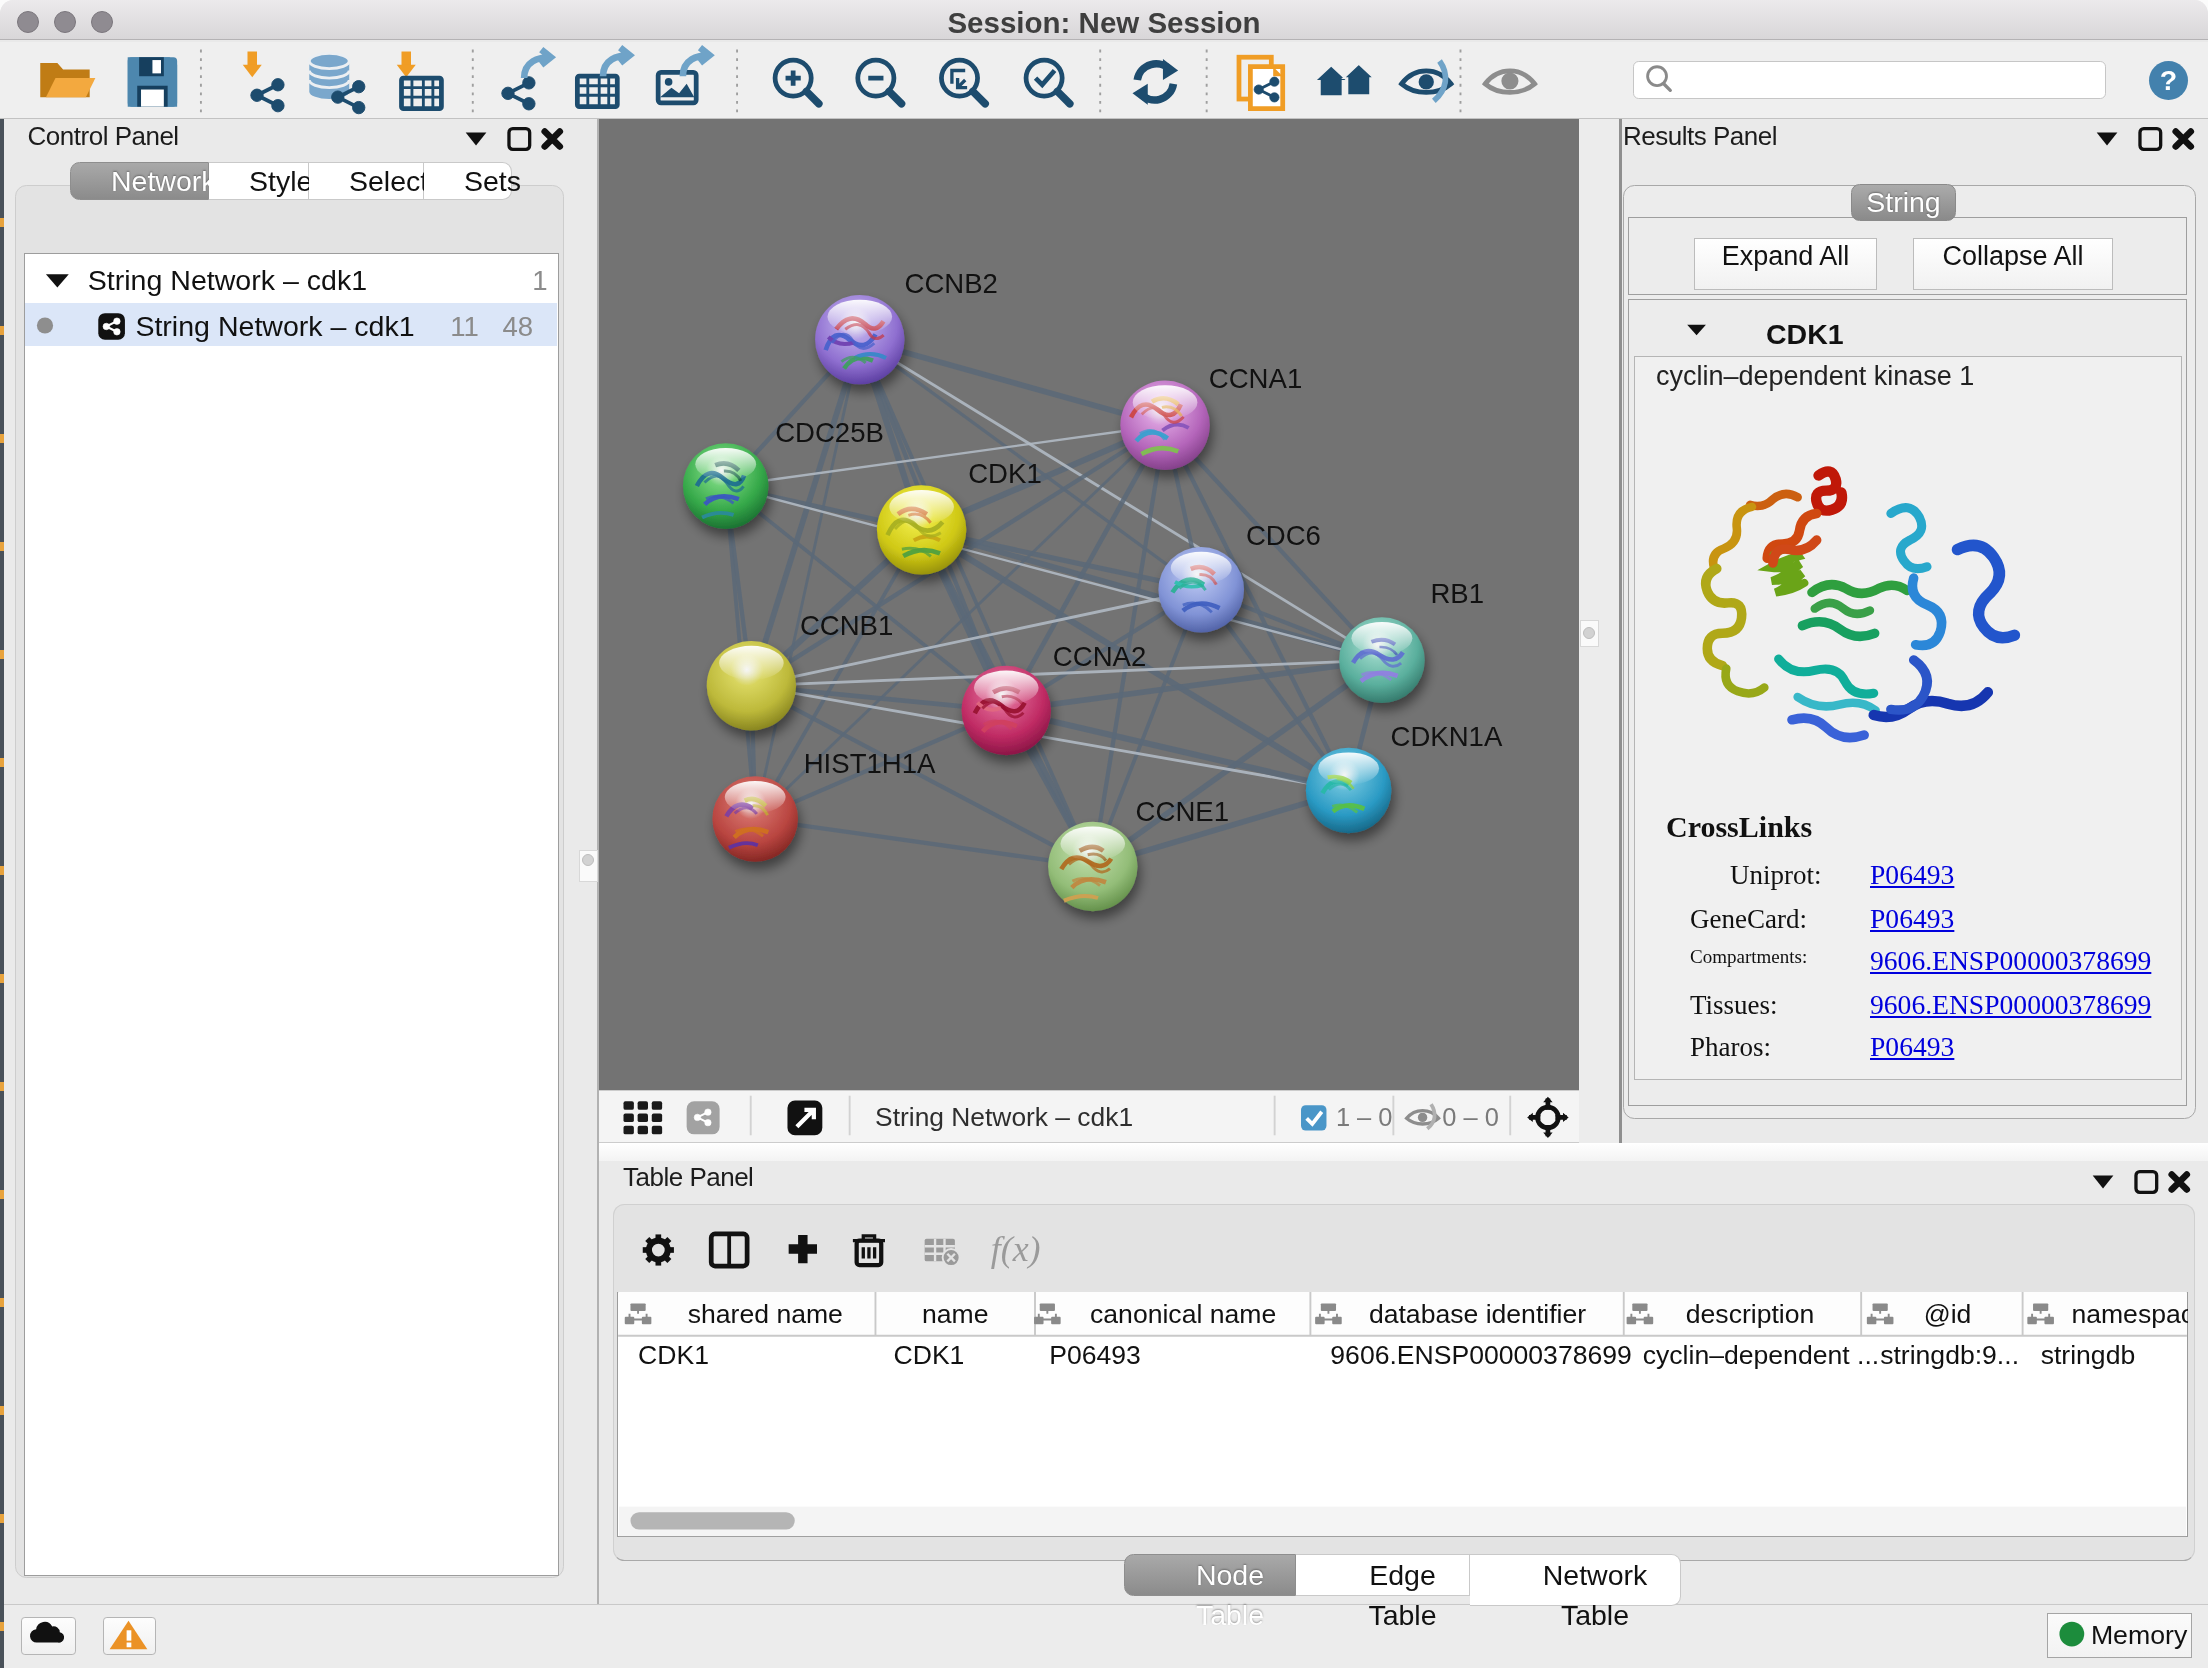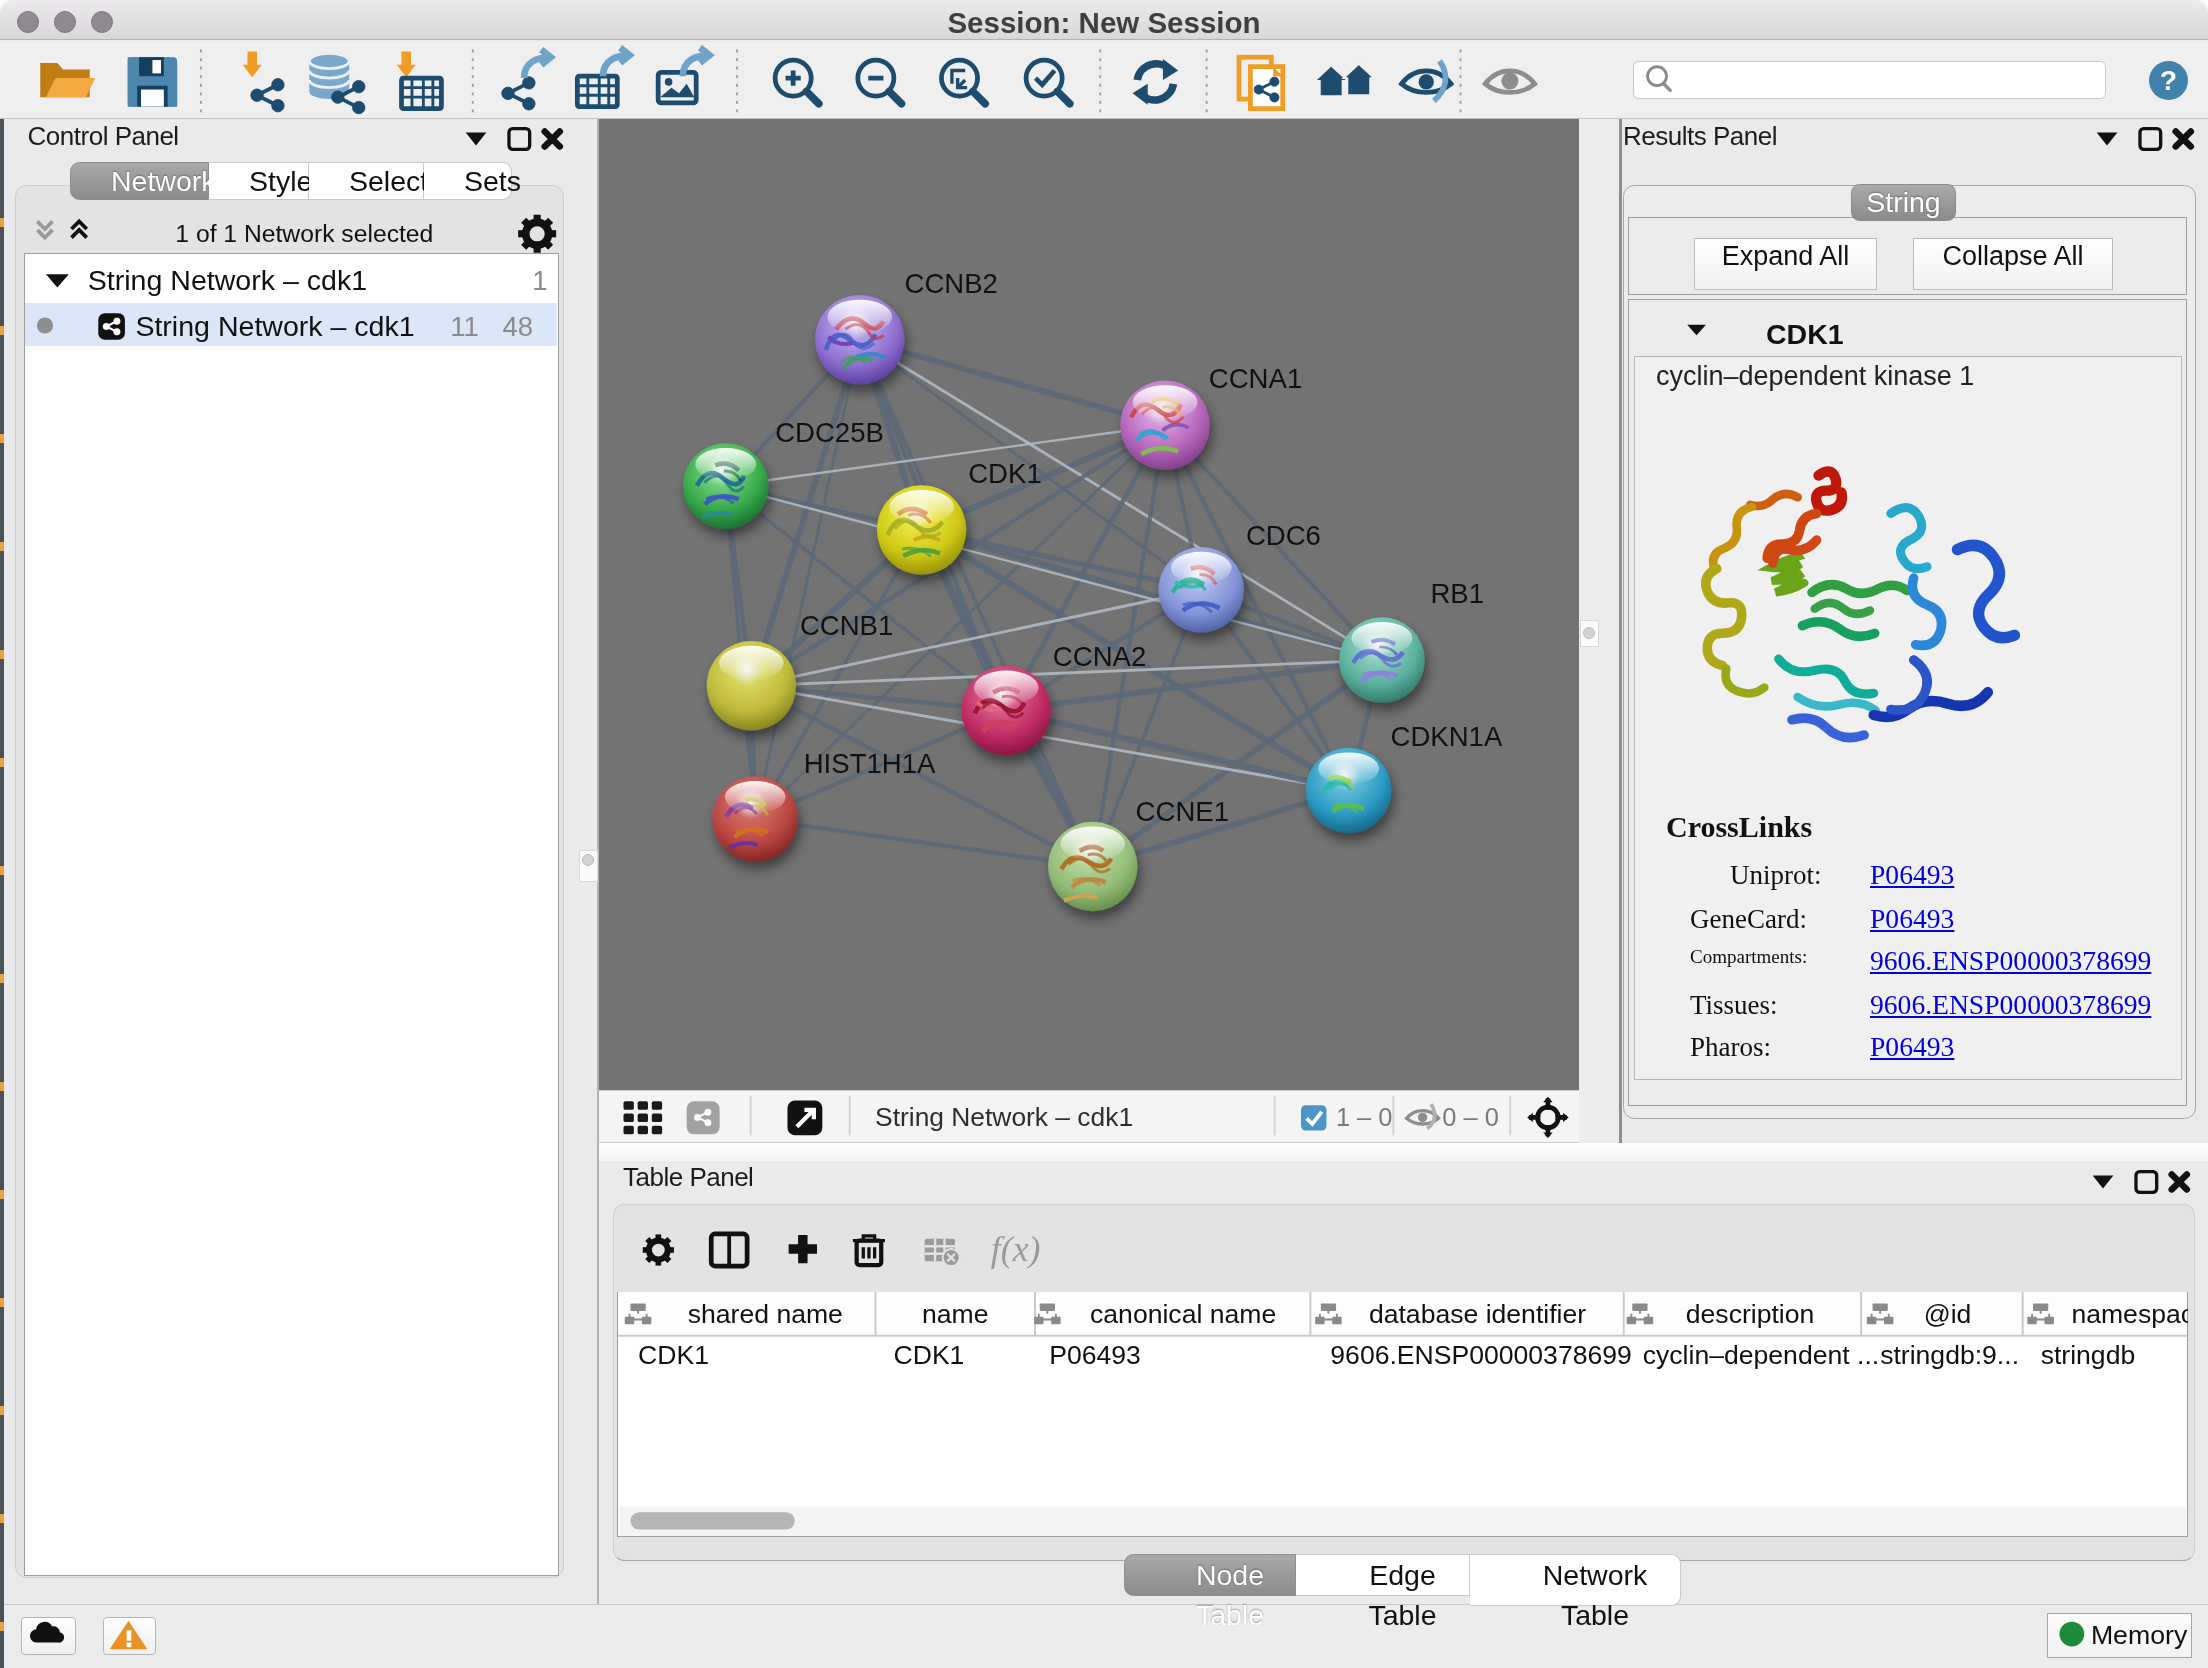--- a/index.html
+++ b/index.html
@@ -255,44 +255,20 @@
     <rect x="47" y="6" width="22" height="22" rx="4" fill="none" stroke="#111" stroke-width="3.5"></rect>
     <path d="M85 9 L101 25 M101 9 L85 25" stroke="#111" stroke-width="7" stroke-linecap="round"></path>
   </svg>
   <div class="tabrow" style="left:70px; top:162px;">
     <div class="tab sel first" style="width:139px;">Network</div>
     <div class="tab" style="width:100px;">Style</div>
     <div class="tab" style="width:115px;">Select</div>
     <div class="tab last" style="width:88px;">Sets</div>
   </div>
   <div id="cbox"></div>
-  <div id="netheader">
-    <svg width="535" height="48" viewBox="0 0 563 50">
-      <g stroke="#9a9a9a" stroke-width="4" fill="none">
-        <path d="M14 17 L22 25 L30 17 M14 26 L22 34 L30 26"></path>
-      </g>
-      <g stroke="#111" stroke-width="4" fill="none">
-        <path d="M50 25 L58 17 L66 25 M50 34 L58 26 L66 34"></path>
-      </g>
-      <text x="295" y="39" font-size="26" fill="#111" text-anchor="middle" font-family="Liberation Sans, sans-serif">1 of 1 Network selected</text>
-      <g transform="translate(540,30)" fill="#111">
-        <circle r="12" fill="none" stroke="#111" stroke-width="8"></circle>
-        <g stroke="#111" stroke-width="7.5">
-          <line x1="0" y1="-14" x2="0" y2="-20"></line>
-            <line x1="0" y1="14" x2="0" y2="20"></line>
-          <line x1="-14" y1="0" x2="-20" y2="0"></line>
-            <line x1="14" y1="0" x2="20" y2="0"></line>
-          <line x1="-10" y1="-10" x2="-14.2" y2="-14.2"></line>
-            <line x1="10" y1="10" x2="14.2" y2="14.2"></line>
-          <line x1="-10" y1="10" x2="-14.2" y2="14.2"></line>
-            <line x1="10" y1="-10" x2="14.2" y2="-14.2"></line>
-        </g>
-      </g>
-    </svg>
-  </div>
   <div id="nettree">
     <div class="abs" style="left:0;top:49px;width:532px;height:43px;background:#dbe6f8"></div>
     <svg class="abs" style="left:0;top:0" width="532" height="105" viewBox="0 0 559 110">
       <path d="M22 21 L46 21 L34 35 Z" fill="#111"></path>
       <text x="66" y="38" font-size="30" fill="#111" font-family="Liberation Sans, sans-serif">String Network – cdk1</text>
       <text x="549" y="38" font-size="29" fill="#8b8b8b" text-anchor="end" font-family="Liberation Sans, sans-serif">1</text>
       <circle cx="21" cy="75" r="8.5" fill="#8e8e8e"></circle>
       <rect x="77" y="62" width="28" height="28" rx="7" fill="#111"></rect>
       <g transform="translate(91,76) scale(0.62)" fill="#fff" stroke="#fff">
         <circle cx="-9" cy="0" r="5.5"></circle>

